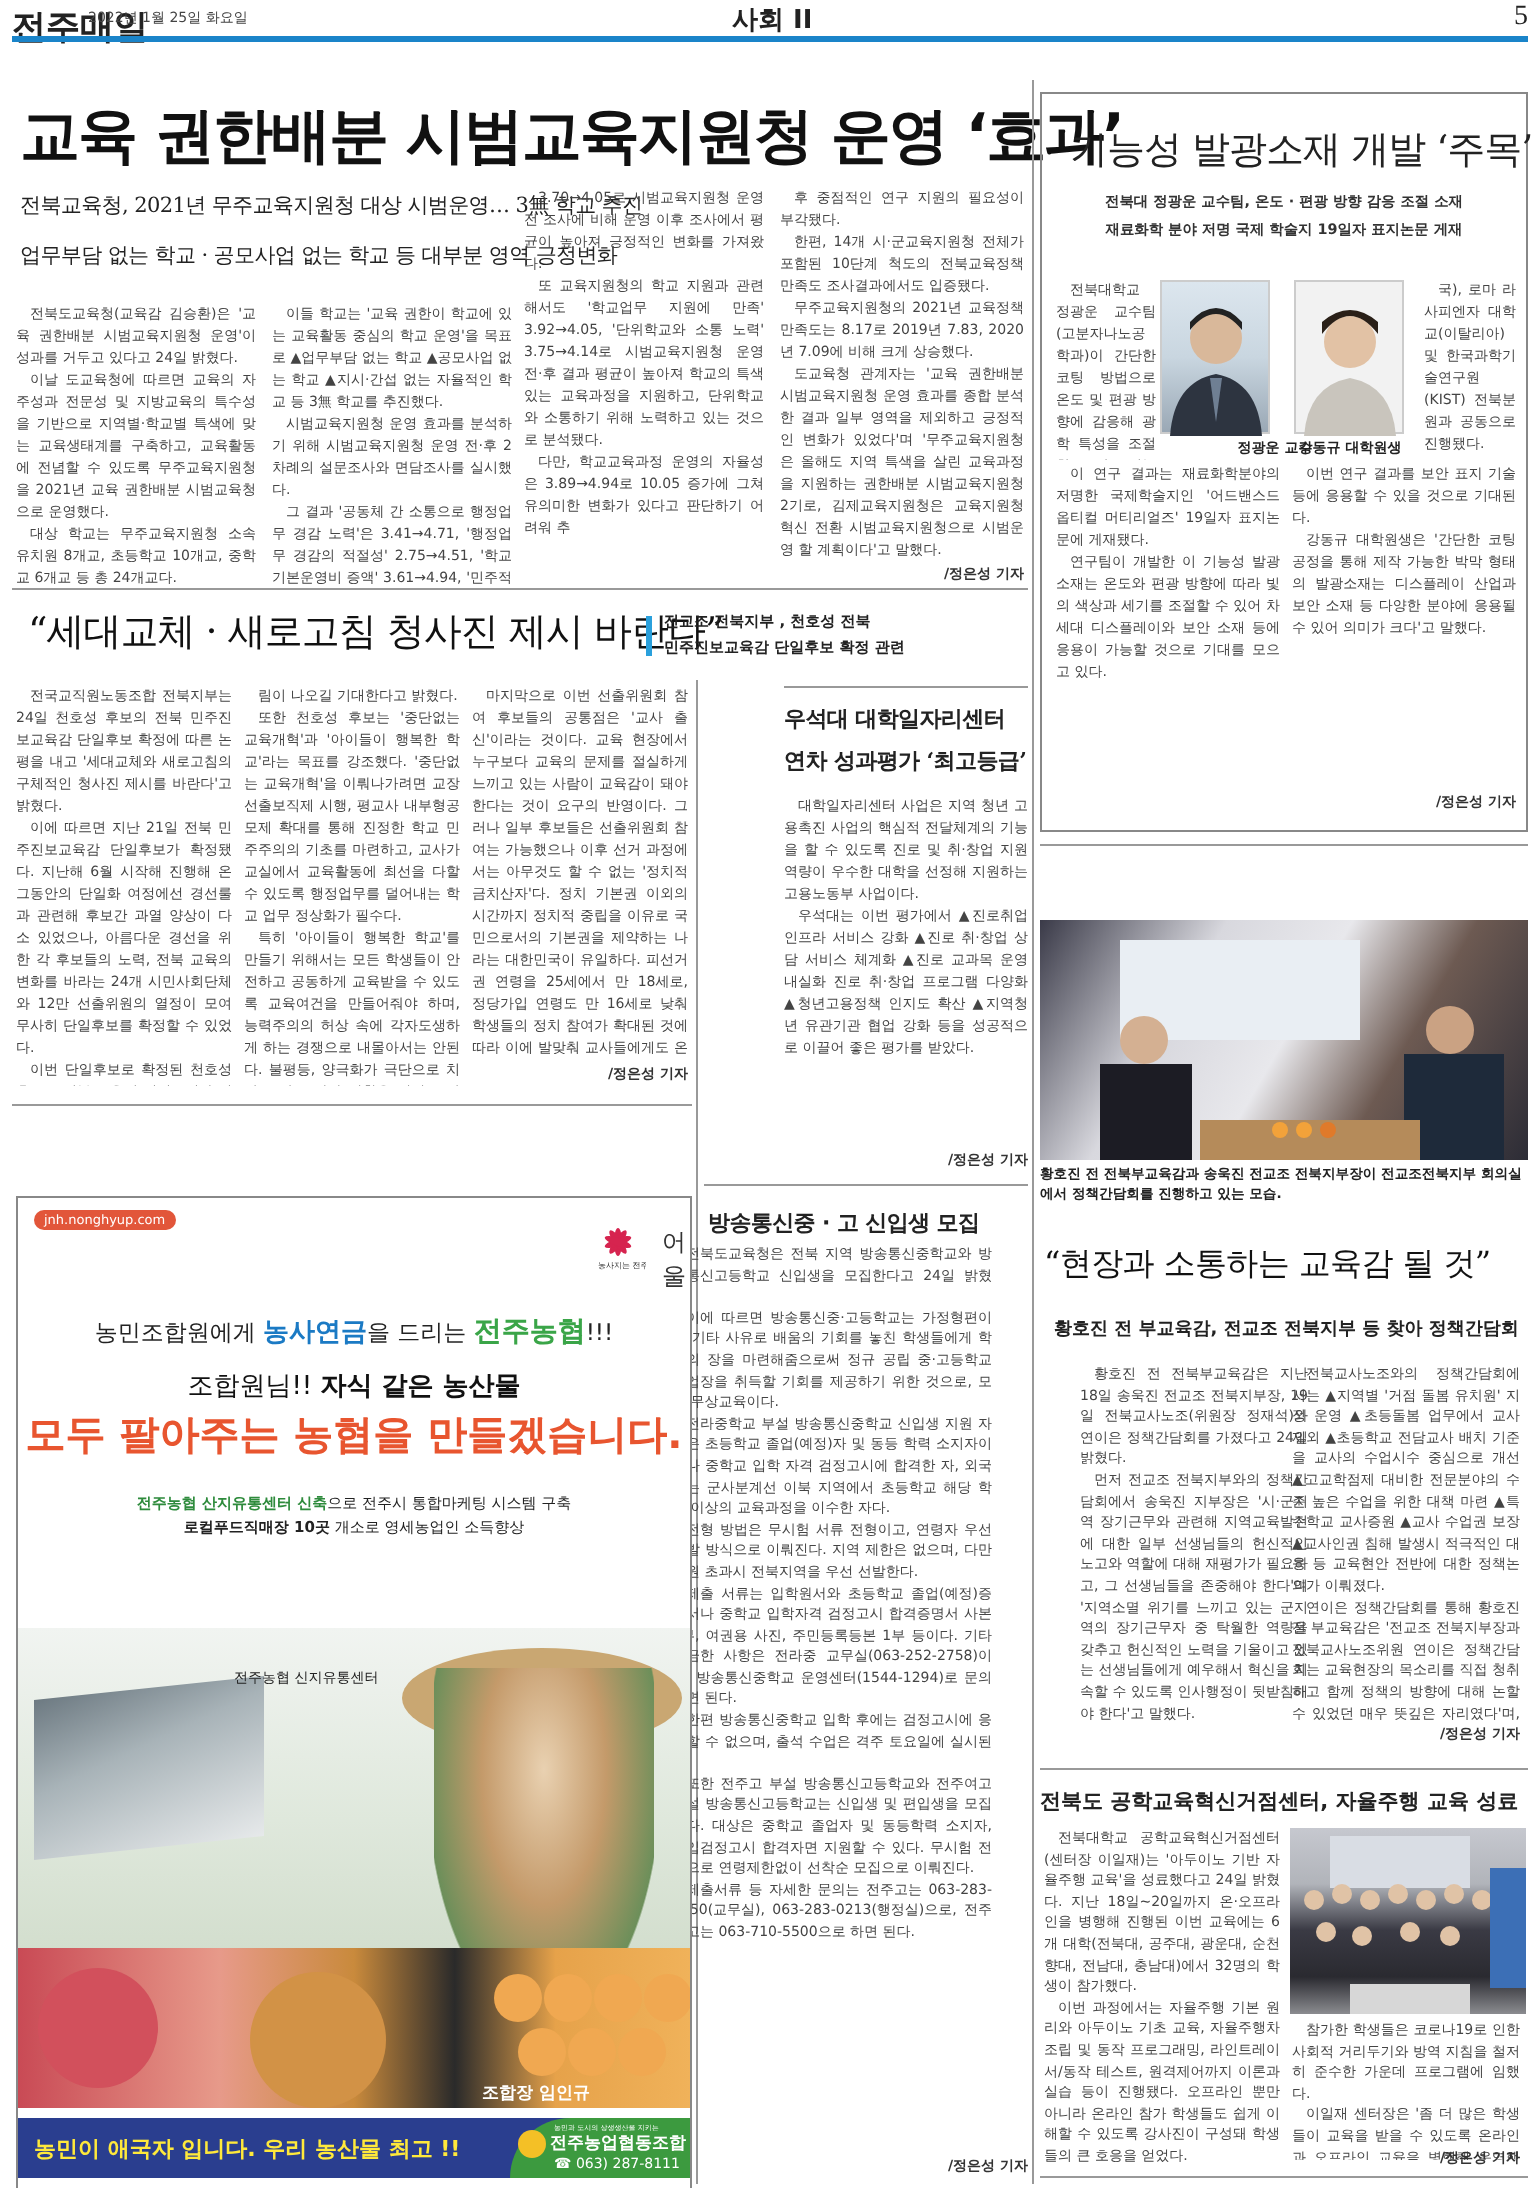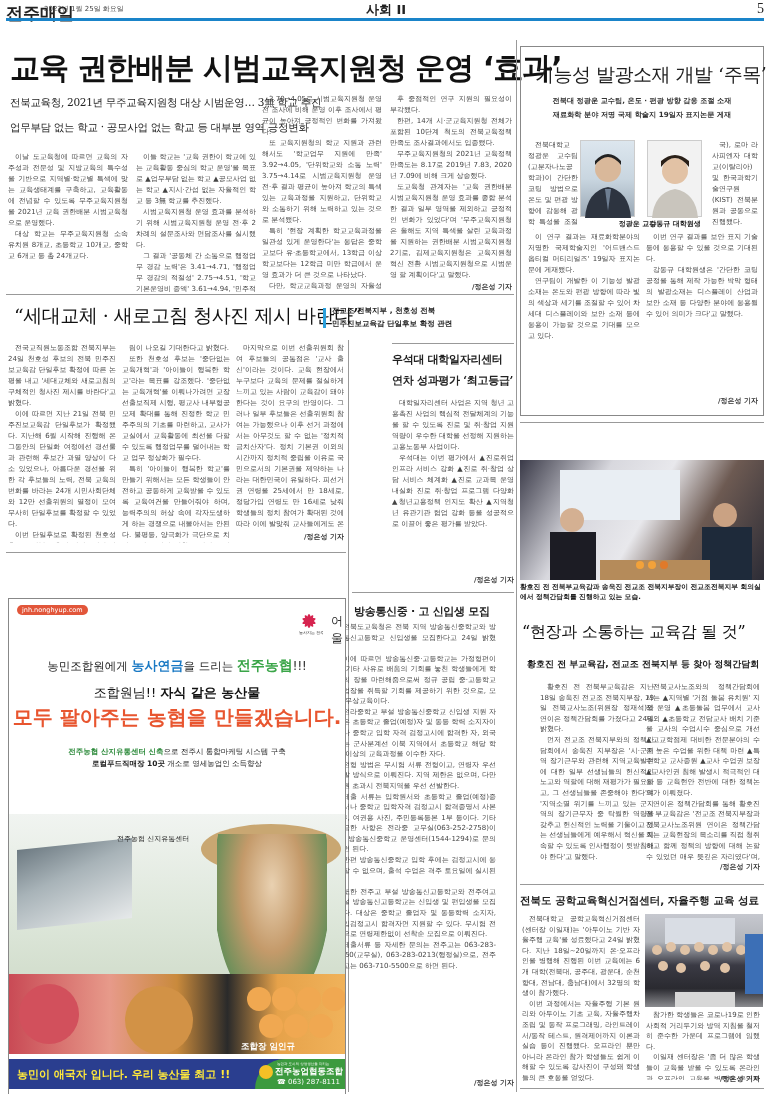--- a/index.html
+++ b/index.html
@@ -70,32 +70,32 @@
   <span class="mast-section">사회 II</span>
   <span class="mast-page">5</span>
 </div>
 <div class="abs mast-rule"></div>
 
 <div class="abs main-head">교육 권한배분 시범교육지원청 운영 ‘효과’</div>
 <div class="abs main-sub" style="top:96px;">전북교육청, 2021년 무주교육지원청 대상 시범운영… 3無 학교 추진</div>
 <div class="abs main-sub" style="top:121px;">업무부담 없는 학교 · 공모사업 없는 학교 등 대부분 영역 긍정변화</div>
 
 <div class="abs col-text" style="left:8px;top:152px;width:120px;height:140px;">
+  <p>전북도교육청(교육감 김승환)은 '교육 권한배분 시범교육지원청 운영'이 성과를 거두고 있다고 24일 밝혔다.</p>
   <p>이날 도교육청에 따르면 교육의 자주성과 전문성 및 지방교육의 특수성을 기반으로 지역별·학교별 특색에 맞는 교육생태계를 구축하고, 교육활동에 전념할 수 있도록 무주교육지원청을 2021년 교육 권한배분 시범교육청으로 운영했다.</p>
   <p>대상 학교는 무주교육지원청 소속 유치원 8개교, 초등학교 10개교, 중학교 6개교 등 총 24개교다.</p>
 </div>
 <div class="abs col-text" style="left:136px;top:152px;width:120px;height:140px;">
   <p>이들 학교는 '교육 권한이 학교에 있는 교육활동 중심의 학교 운영'을 목표로 ▲업무부담 없는 학교 ▲공모사업 없는 학교 ▲지시·간섭 없는 자율적인 학교 등 3無 학교를 추진했다.</p>
   <p>시범교육지원청 운영 효과를 분석하기 위해 시범교육지원청 운영 전·후 2차례의 설문조사와 면담조사를 실시했다.</p>
   <p>그 결과 '공동체 간 소통으로 행정업무 경감 노력'은 3.41→4.71, '행정업무 경감의 적절성' 2.75→4.51, '학교기본운영비 증액' 3.61→4.94, '민주적인 의사결정 과정을 통한 현안문제 해결'</p>
 </div>
 <div class="abs col-text" style="left:262px;top:94px;width:120px;height:198px;">
   <p>3.70→4.05로 시범교육지원청 운영 전 조사에 비해 운영 이후 조사에서 평균이 높아져 긍정적인 변화를 가져왔다.</p>
   <p>또 교육지원청의 학교 지원과 관련해서도 '학교업무 지원에 만족' 3.92→4.05, '단위학교와 소통 노력' 3.75→4.14로 시범교육지원청 운영 전·후 결과 평균이 높아져 학교의 특색 있는 교육과정을 지원하고, 단위학교와 소통하기 위해 노력하고 있는 것으로 분석됐다.</p>
-  <p>특히 '현장 계획한 학교교육과정을 일관성 있게 운영한다'는 응답은 중학교보다 유·초등학교에서, 13학급 이상 학교보다는 12학급 미만 학급에서 운영 효과가 더 큰 것으로 나타났다.</p>
   <p>다만, 학교교육과정 운영의 자율성은 3.89→4.94로 10.05 증가에 그쳐 유의미한 변화가 있다고 판단하기 어려워 추</p>
 </div>
 <div class="abs col-text" style="left:390px;top:94px;width:122px;height:185px;">
   <p>후 중점적인 연구 지원의 필요성이 부각됐다.</p>
   <p>한편, 14개 시·군교육지원청 전체가 포함된 10단계 척도의 전북교육정책 만족도 조사결과에서도 입증됐다.</p>
   <p>무주교육지원청의 2021년 교육정책 만족도는 8.17로 2019년 7.83, 2020년 7.09에 비해 크게 상승했다.</p>
   <p>도교육청 관계자는 '교육 권한배분 시범교육지원청 운영 효과를 종합 분석한 결과 일부 영역을 제외하고 긍정적인 변화가 있었다'며 '무주교육지원청은 올해도 지역 특색을 살린 교육과정을 지원하는 권한배분 시범교육지원청 2기로, 김제교육지원청은 교육지원청 혁신 전환 시범교육지원청으로 시범운영 할 계획이다'고 말했다.</p>
 </div>
 <div class="abs byline" style="left:390px;top:282px;width:122px;">/정은성 기자</div>
 

